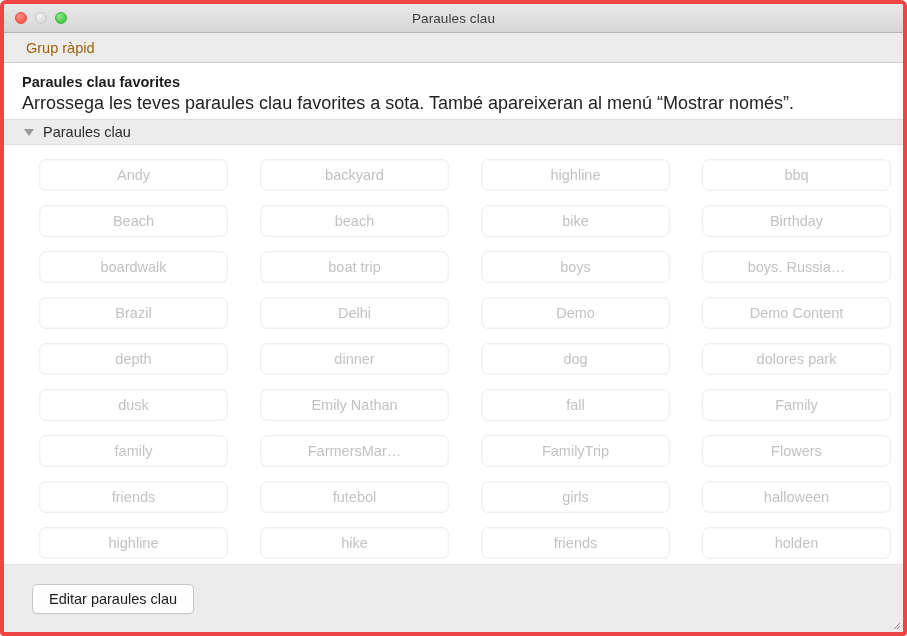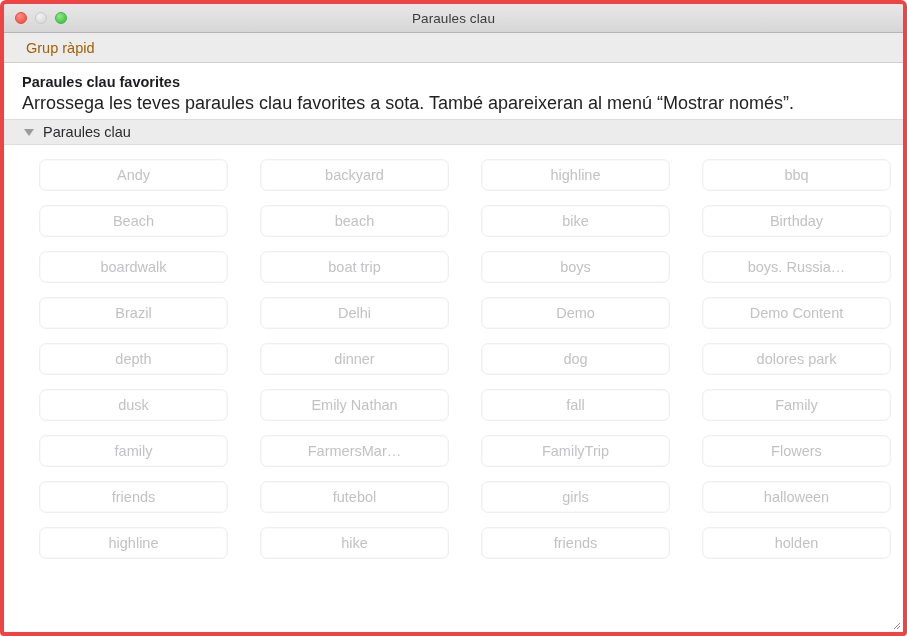--- a/index.html
+++ b/index.html
@@ -263,18 +263,21 @@
         <div class="kw">futebol</div>
         <div class="kw">girls</div>
         <div class="kw">halloween</div>
         <div class="kw">highline</div>
         <div class="kw">hike</div>
         <div class="kw">friends</div>
         <div class="kw">holden</div>
       </div>
   </div>
 
+  <div class="footer">
+    <button class="edit-btn">Editar paraules clau</button>
+  </div>
 
   <svg class="resizer" viewBox="0 0 10 10">
     <path d="M9 3 L3 9 M9 6 L6 9" stroke="#8c8c8c" stroke-width="1" fill="none"></path>
   </svg>
 
 </div>
 
 </body></html>

